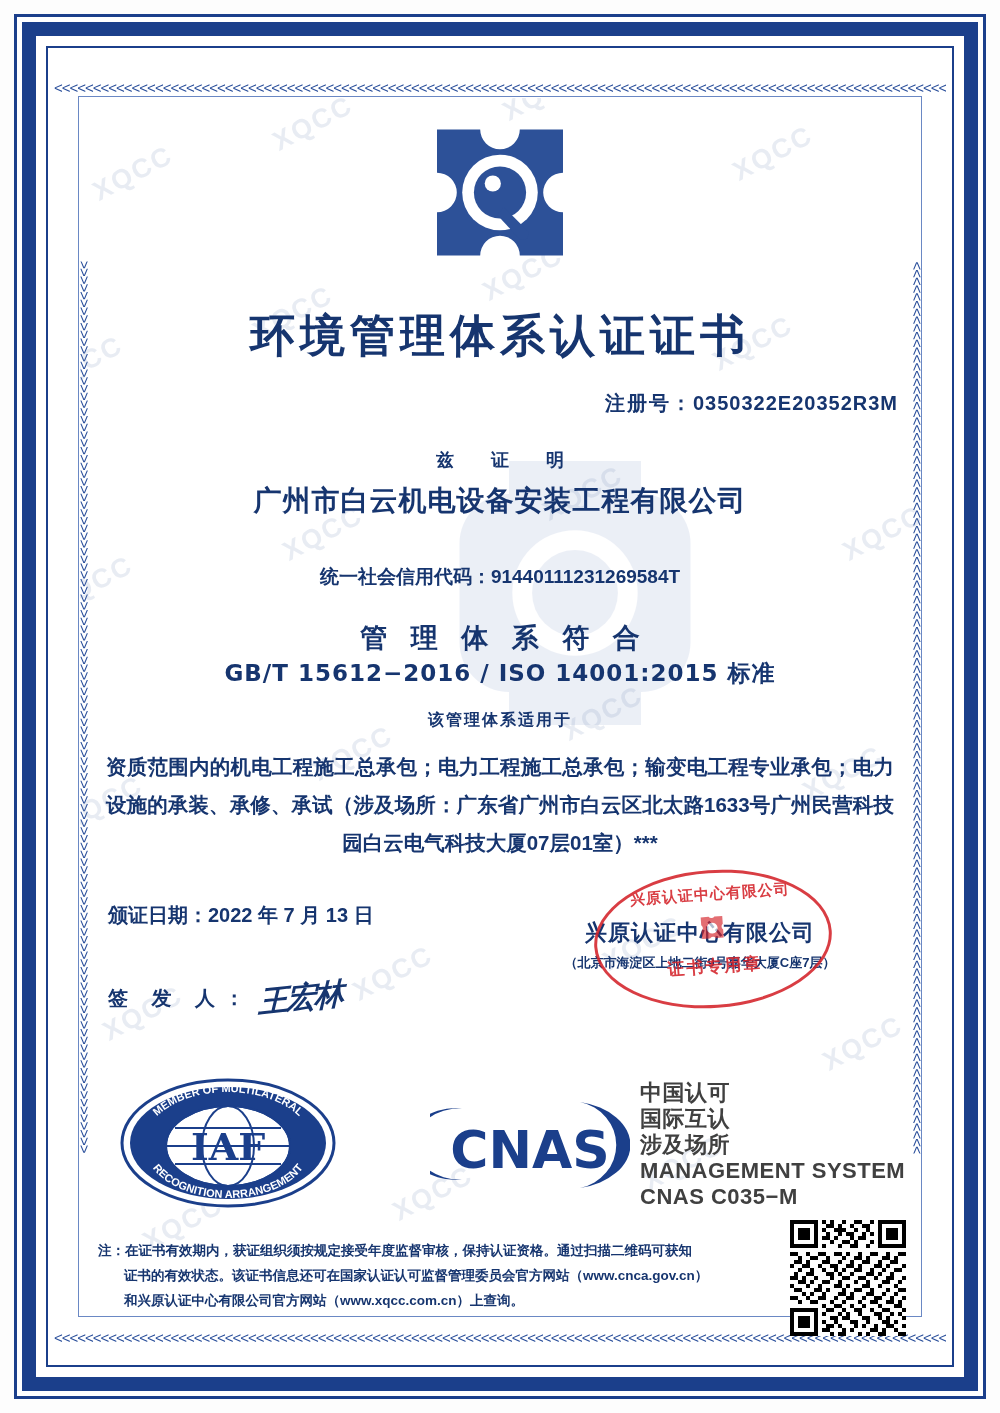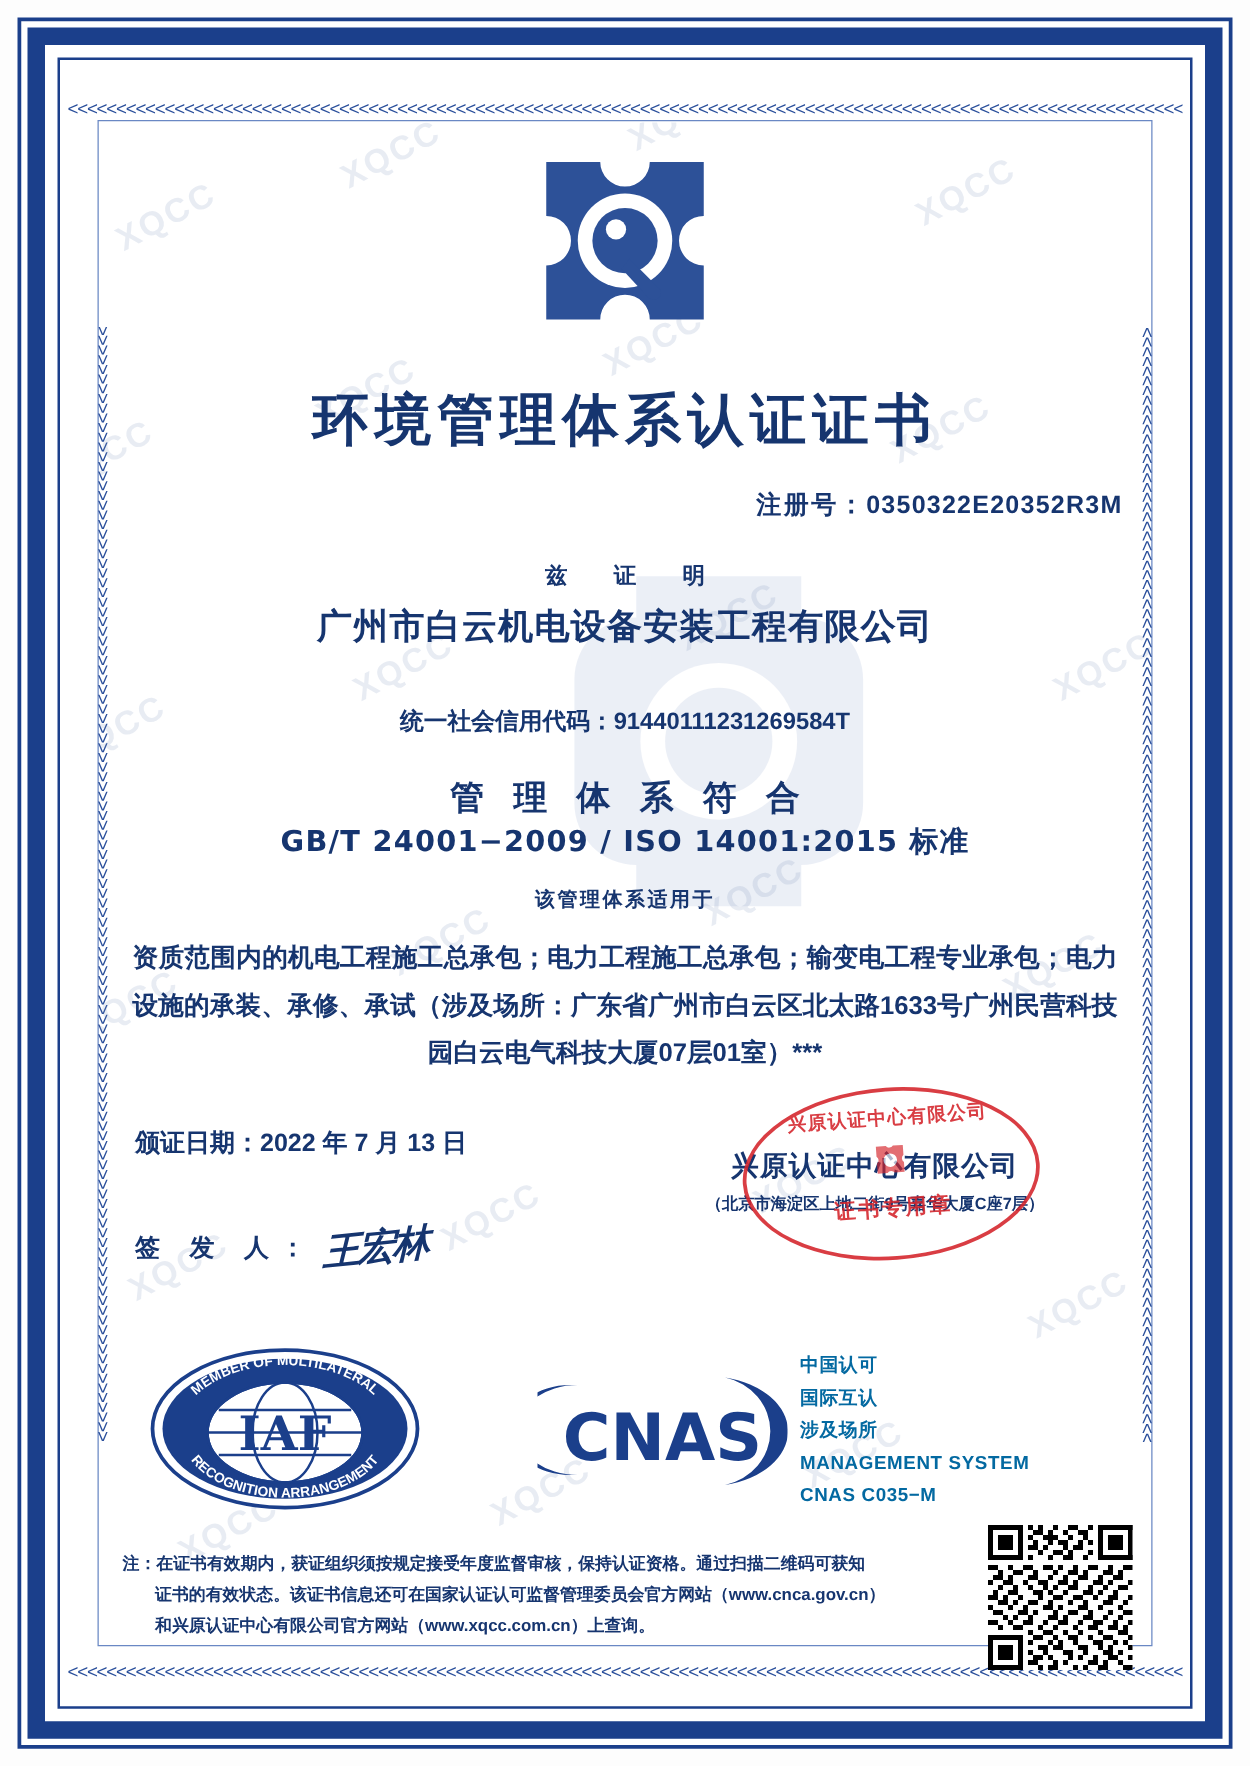--- a/index.html
+++ b/index.html
@@ -261,22 +261,22 @@
     width: 216px; height: 130px;
   }
   .cnas {
     position: absolute;
     left: 350px; top: 990px;
     width: 200px; height: 110px;
   }
   .accred-text {
     position: absolute;
     left: 560px; top: 982px;
-    color: #0369a1;
-    font-size: 15px;
+    color: #404040;
+    font-size: 22px;
     font-weight: bold;
     line-height: 26px;
     letter-spacing: 0.5px;
   }
   .accred-text .en { font-family: "Liberation Sans", sans-serif; }
 
   
   .note {
     position: absolute;
     left: 18px; top: 1140px;
@@ -355,21 +355,21 @@
 
     <div class="reg-no">
       <span class="label">注册号：</span><span>0350322E20352R3M</span>
     </div>
 
     <div class="center-line hereby">兹 证 明</div>
     <div class="center-line company">广州市白云机电设备安装工程有限公司</div>
     <div class="center-line credit">统一社会信用代码：91440111231269584T</div>
 
     <div class="center-line conform">管 理 体 系 符 合</div>
-    <div class="center-line standard">GB/T 24001−2009 / ISO 14001:2015 标准</div>
+    <div class="center-line standard">GB/T 15612−2016 / ISO 14001:2015 标准</div>
     <div class="center-line applies">该管理体系适用于</div>
 
     <div class="scope">资质范围内的机电工程施工总承包；电力工程施工总承包；输变电工程专业承包；电力设施的承装、承修、承试（涉及场所：广东省广州市白云区北太路1633号广州民营科技园白云电气科技大厦07层01室）***</div>
 
     <div class="issue-block">
       <div>颁证日期：2022 年 7 月 13 日</div>
     </div>
 
     <div class="signer-row">
       <span class="signer-label">签 发 人</span>

